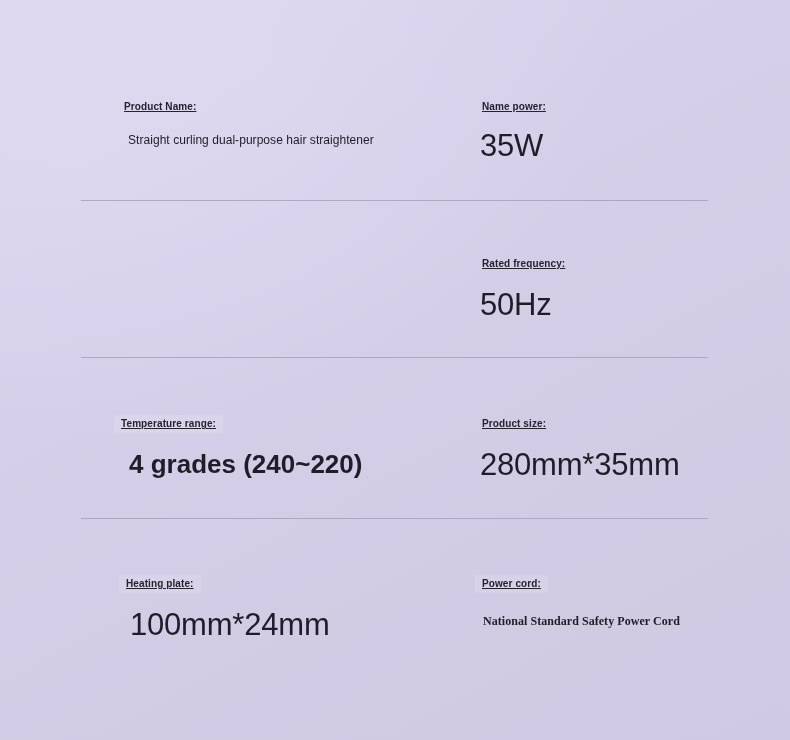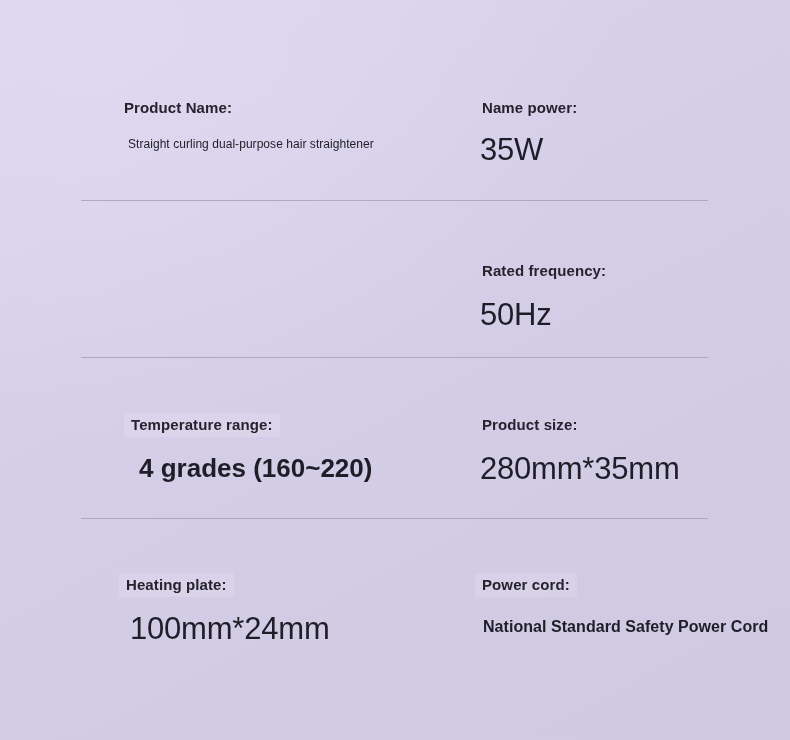--- a/index.html
+++ b/index.html
@@ -36,74 +36,76 @@
   .divider-2 { top: 357px; }
   .divider-3 { top: 518px; }
 
   
   .cell {
     position: absolute;
   }
 
   .spec-label {
     display: inline-block;
-    font-size: 15px;
+    font-size: 10px;
     font-weight: bold;
     color: #26232f;
     letter-spacing: .1px;
     white-space: nowrap;
     padding: 3px 7px 4px 7px;
     margin-left: -7px;
     background: rgba(255,255,255,0.14);
     border-radius: 2px;
+    text-decoration: underline;
   }
   .spec-label.no-chip {
     background: transparent;
   }
 
   .spec-value {
     font-size: 31px;
     font-weight: 300;
     color: #1f1d28;
     white-space: nowrap;
     letter-spacing: -.2px;
     line-height: 1.05;
   }
   .spec-value.bold-lg {
     font-size: 26px;
     font-weight: bold;
     letter-spacing: 0;
   }
   .spec-value.bold-sm {
-    font-size: 16px;
+    font-size: 12px;
     font-weight: bold;
     letter-spacing: .05px;
+    font-family: Liberation Serif, serif;
   }
   .spec-value.bold-md {
     font-size: 12px;
     font-weight: normal;
     letter-spacing: .05px;
     line-height: 1.5;
     text-align: left;
   }
 
   
   #cell-product-name      { left: 124px; top: 96px;  }
   #cell-product-name .spec-value { width: 222px; margin-top: 15px; margin-left: 4px; }
 
   #cell-rated-power       { left: 482px; top: 96px;  }
   #cell-rated-power .spec-value  { margin-top: 14px; margin-left: -2px; }
 
   #cell-rated-voltage     { left: 137px; top: 253px; }
   #cell-rated-voltage .spec-value { margin-top: 16px; margin-left: -6px; }
 
-  #cell-rated-frequency   { left: 482px; top: 253px; margin-top: 6px; }
+  #cell-rated-frequency   { left: 482px; top: 253px; }
   #cell-rated-frequency .spec-value { margin-top: 16px; margin-left: -2px; }
 
-  #cell-temperature-range { left: 131px; top: 413px; }
+  #cell-temperature-range { left: 121px; top: 413px; }
   #cell-temperature-range .spec-value { margin-top: 18px; margin-left: 8px; }
 
   #cell-product-size      { left: 482px; top: 413px; }
   #cell-product-size .spec-value  { margin-top: 16px; margin-left: -2px; }
 
   #cell-heating-plate     { left: 126px; top: 573px; }
   #cell-heating-plate .spec-value { margin-top: 16px; margin-left: 4px; }
 
   #cell-power-cord        { left: 482px; top: 573px; }
   #cell-power-cord .spec-value    { margin-top: 22px; margin-left: 1px; }
@@ -128,21 +130,21 @@
   </div>
 
 
   <div class="cell" id="cell-rated-frequency">
     <div class="spec-label no-chip">Rated frequency:</div>
     <div class="spec-value">50Hz</div>
   </div>
 
   <div class="cell" id="cell-temperature-range">
     <div class="spec-label">Temperature range:</div>
-    <div class="spec-value bold-lg">4 grades (160~220)</div>
+    <div class="spec-value bold-lg">4 grades (240~220)</div>
   </div>
 
   <div class="cell" id="cell-product-size">
     <div class="spec-label no-chip">Product size:</div>
     <div class="spec-value">280mm*35mm</div>
   </div>
 
   <div class="cell" id="cell-heating-plate">
     <div class="spec-label">Heating plate:</div>
     <div class="spec-value">100mm*24mm</div>

